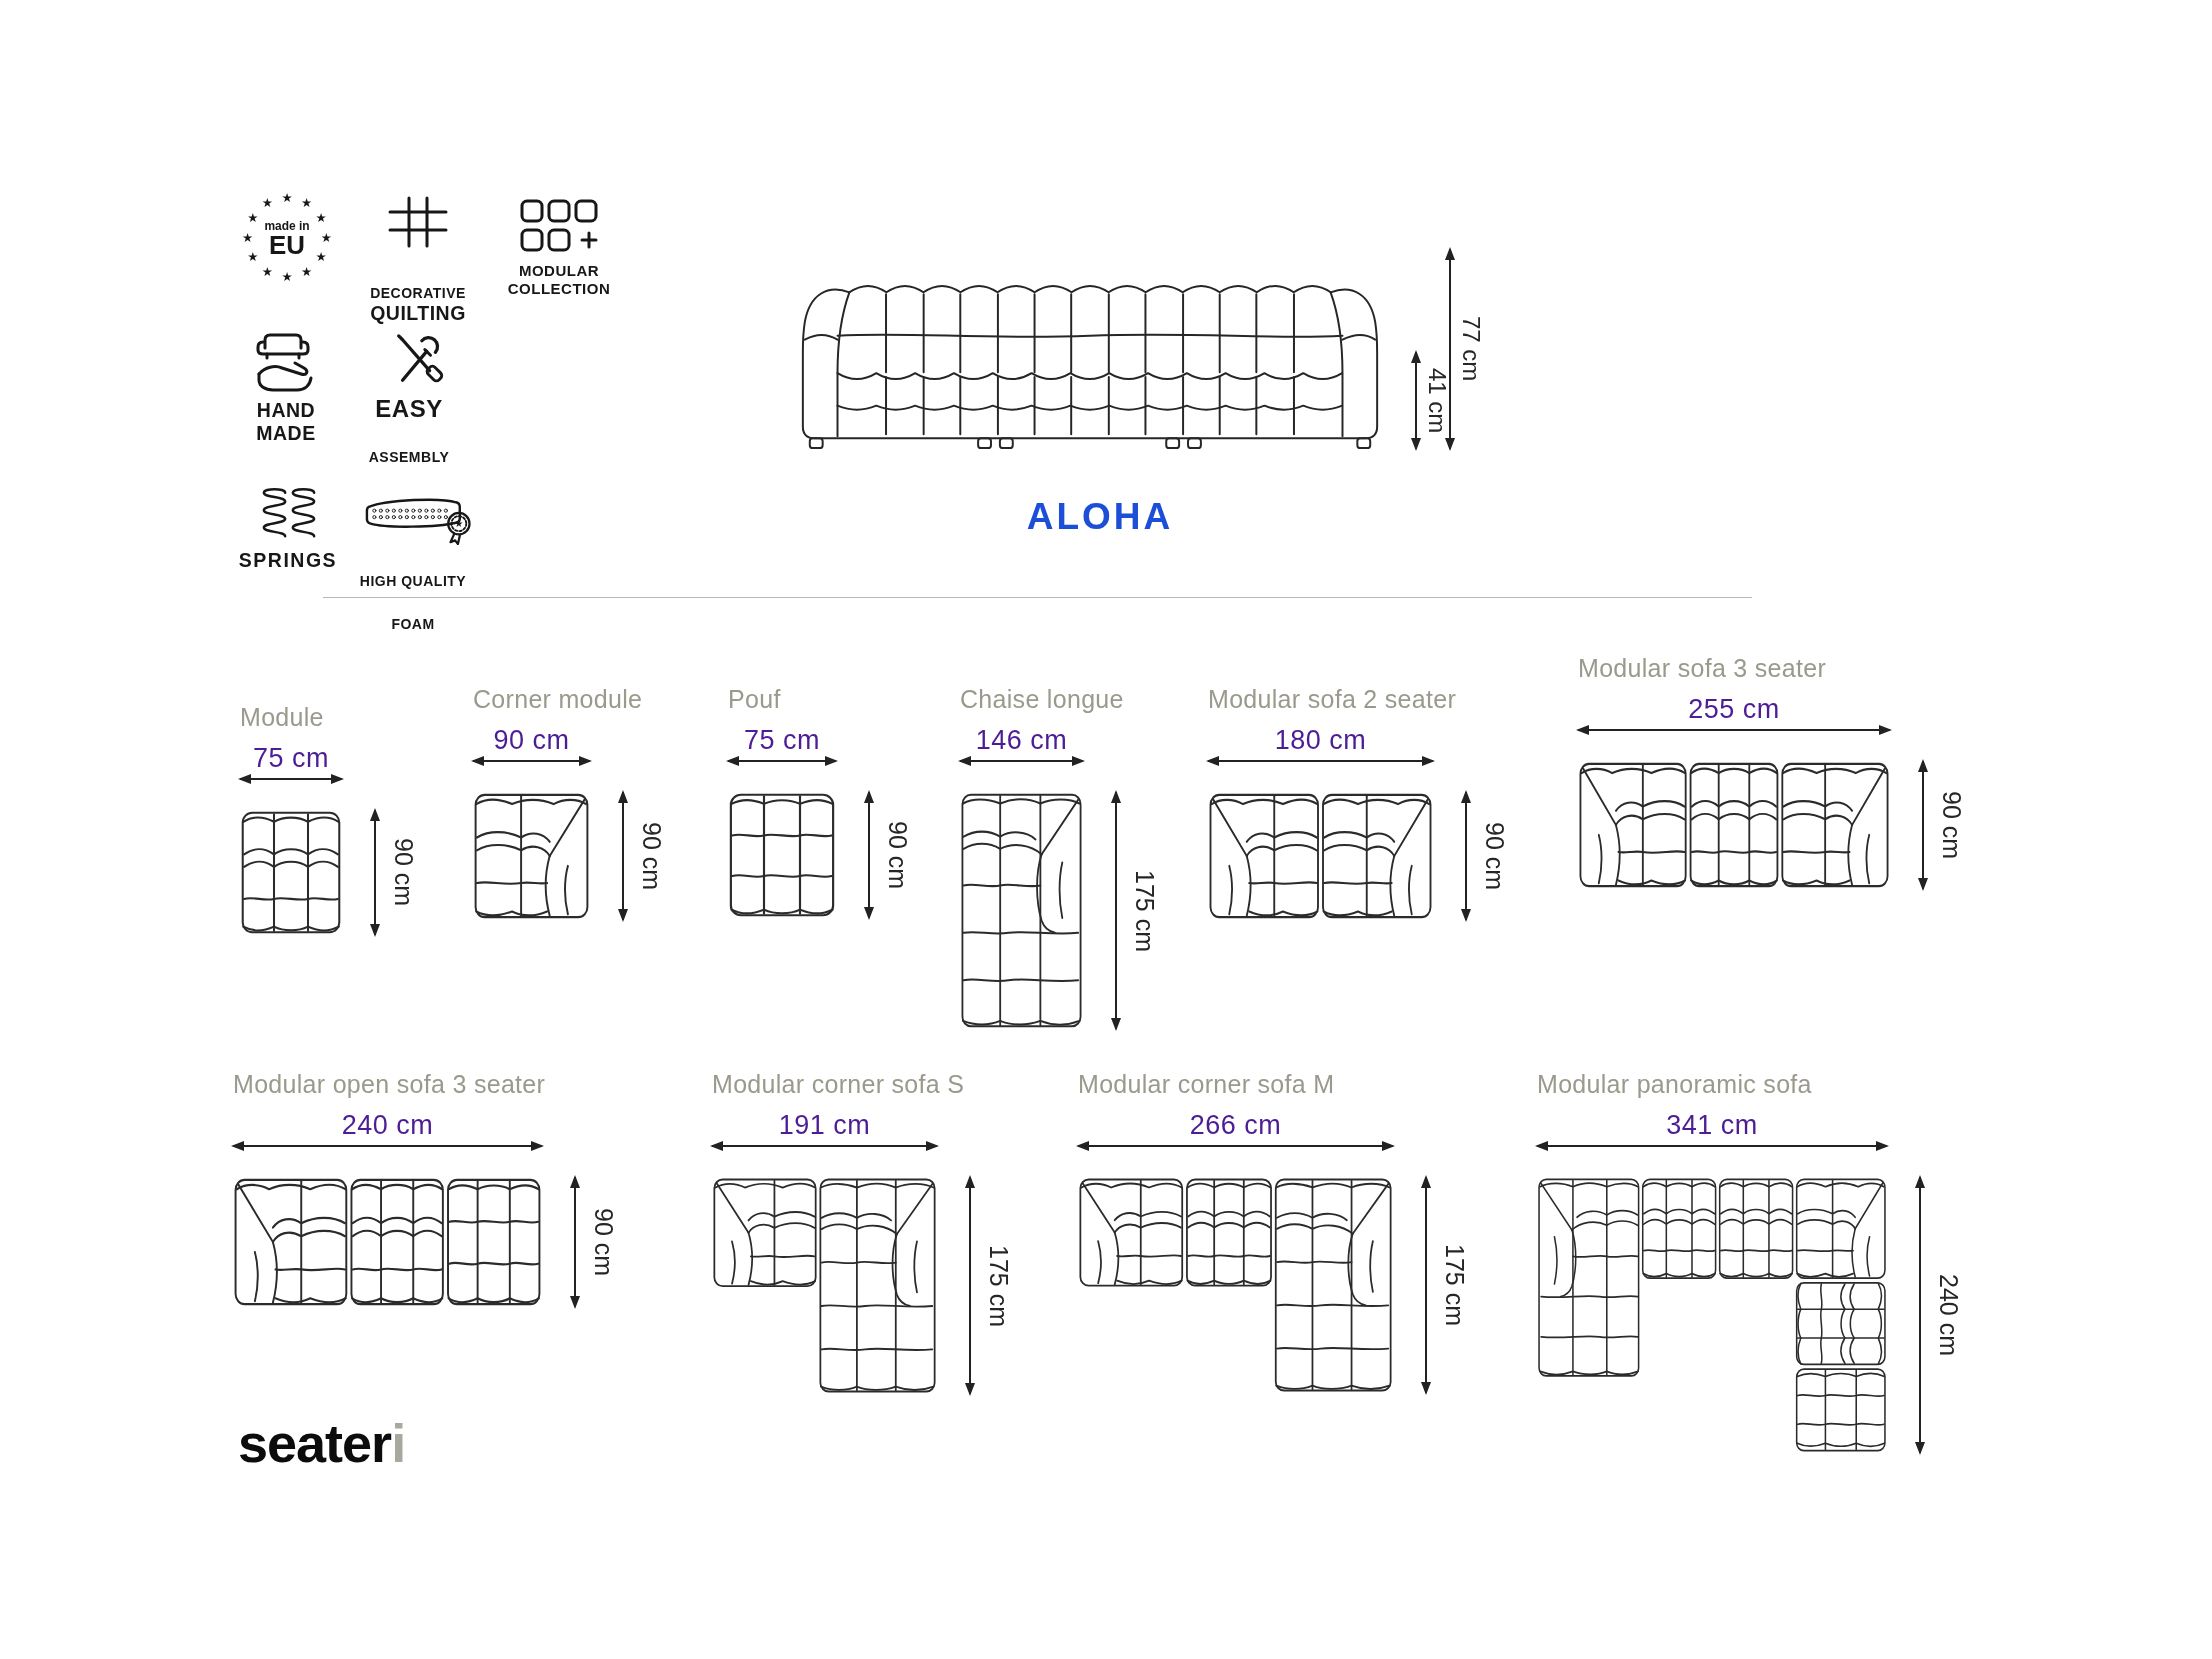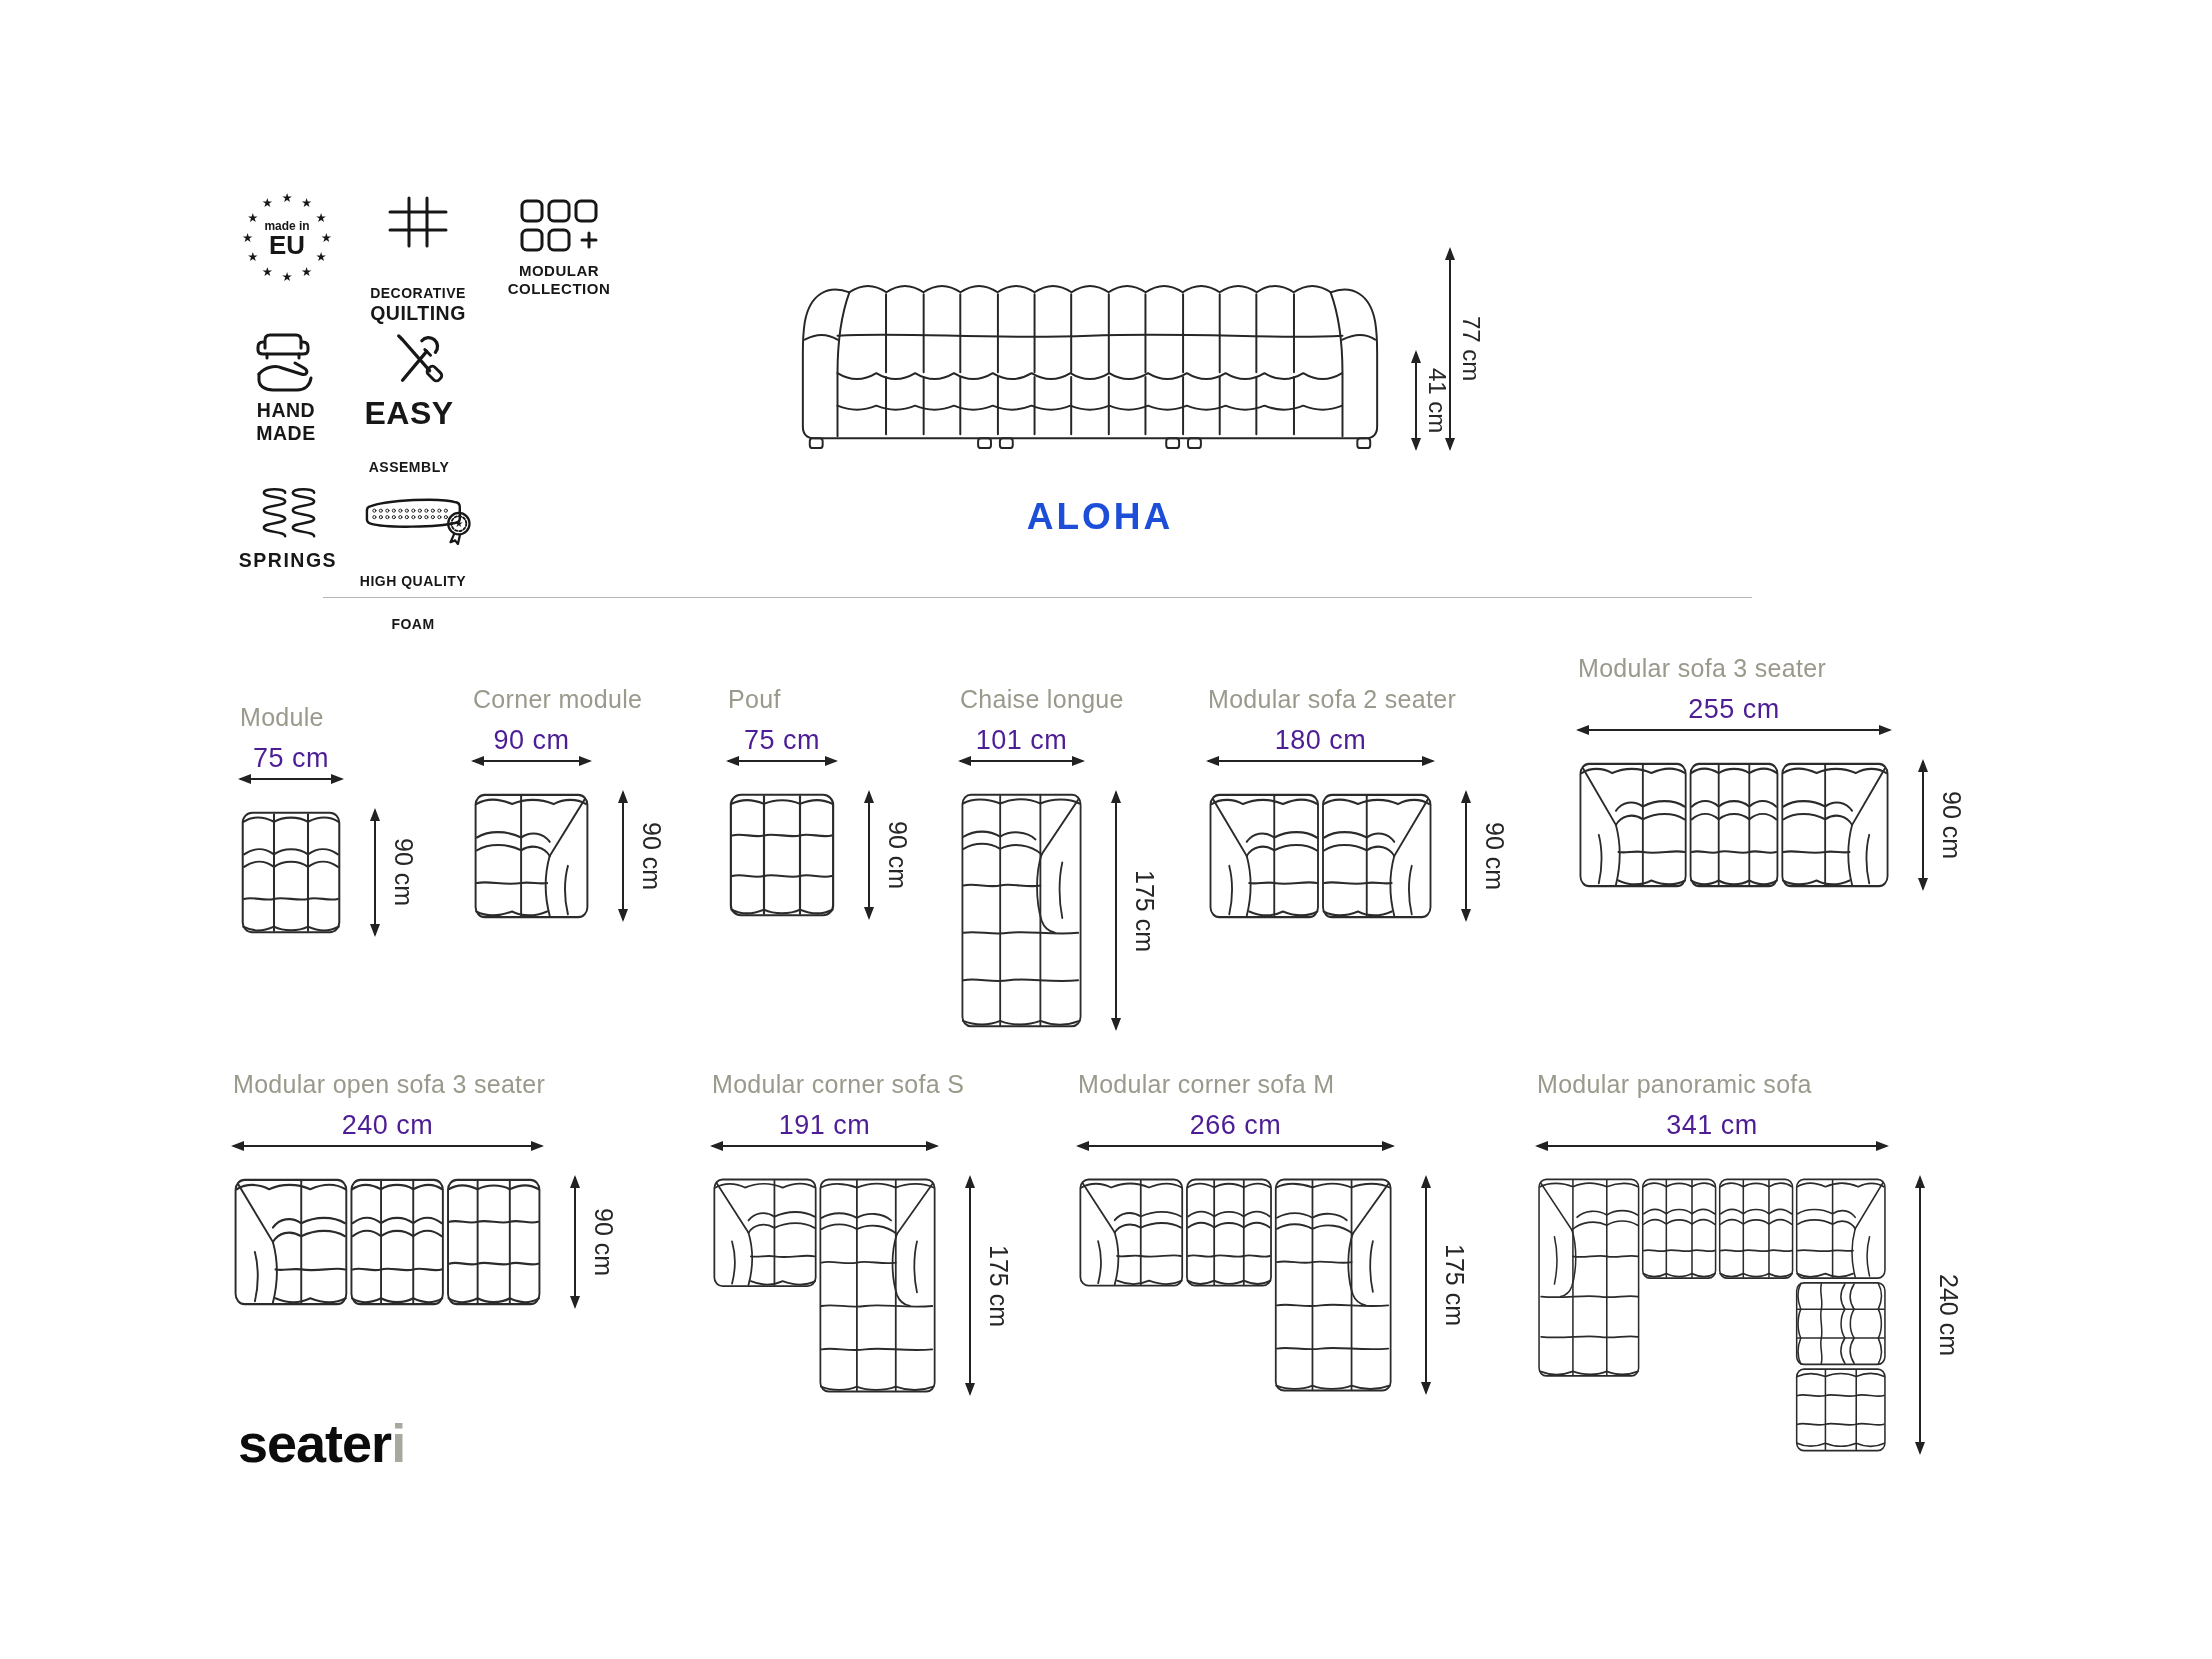--- a/index.html
+++ b/index.html
@@ -6,21 +6,21 @@
   body{font-family:"Liberation Sans", sans-serif;}
   #canvas{position:relative;width:2212px;height:1659px;background:#ffffff;overflow:hidden;}
 
   .abs{position:absolute;}
 
   
   .badge-label{position:absolute;text-align:center;color:#171717;font-weight:bold;line-height:1.18;letter-spacing:.5px;}
   .badge-line-sm{font-size:14px;margin-top:26px;}
   .badge-line-md{font-size:15px;}
   .badge-line-lg{font-size:19.5px;}
-  .badge-line-xl{font-size:32px;}
+  .badge-line-xl{font-size:24px;}
   .badge-line-hand{font-size:19.5px;}
   .badge-icon{position:absolute;}
   .badge-icon path,.badge-icon rect,.badge-icon circle{fill:none;stroke:#171717;stroke-linecap:round;stroke-linejoin:round;}
 
   
   .divider{position:absolute;border-top:1.5px solid #b7b7b7;height:0;}
 
   
   #hero-sofa path,#hero-sofa rect{fill:none;stroke:#262626;stroke-width:2;stroke-linecap:round;stroke-linejoin:round;}
   .product-name{position:absolute;font-size:37px;font-weight:bold;letter-spacing:3px;color:#1d4ed8;text-align:center;}
@@ -300,21 +300,21 @@
         <div class="dim wdim" style="left: 0px; top: 40px; width: 108px;">75 cm</div>
         <div class="harrow" style="left: 0px; top: 75px; width: 108px;"></div>
         <svg viewBox="0 0 75 90" preserveAspectRatio="none" class="fig-svg" style="position: absolute; left: 0px; top: 107px; width: 108px; height: 126px; overflow: visible;">
           <use href="#p-pouf" x="0" y="0" width="75" height="90"></use>
         </svg>
         <div class="varrow" style="left: 140px; top: 107px; height: 126px;"></div>
         <div class="vdim" style="position: absolute; left: 152px; top: 107px; height: 126px; width: 32px;">90 cm</div>
       </div>
       <div class="fig" style="left: 960px; top: 685px; width: 213px; height: 357px;">
         <div class="fig-title">Chaise longue</div>
-        <div class="dim wdim" style="left: 0px; top: 40px; width: 123px;">101 cm</div>
+        <div class="dim wdim" style="left: 0px; top: 40px; width: 123px;">146 cm</div>
         <div class="harrow" style="left: 0px; top: 75px; width: 123px;"></div>
         <svg viewBox="0 0 101 175" preserveAspectRatio="none" class="fig-svg" style="position: absolute; left: 0px; top: 107px; width: 123px; height: 237px; overflow: visible;">
           <use href="#p-chaise_tr" x="0" y="0" width="101" height="175"></use>
         </svg>
         <div class="varrow" style="left: 155px; top: 107px; height: 237px;"></div>
         <div class="vdim" style="position: absolute; left: 167px; top: 107px; height: 237px; width: 32px;">175 cm</div>
       </div>
       <div class="fig" style="left: 1208px; top: 685px; width: 315px; height: 248px;">
         <div class="fig-title">Modular sofa 2 seater</div>
         <div class="dim wdim" style="left: 0px; top: 40px; width: 225px;">180 cm</div>

